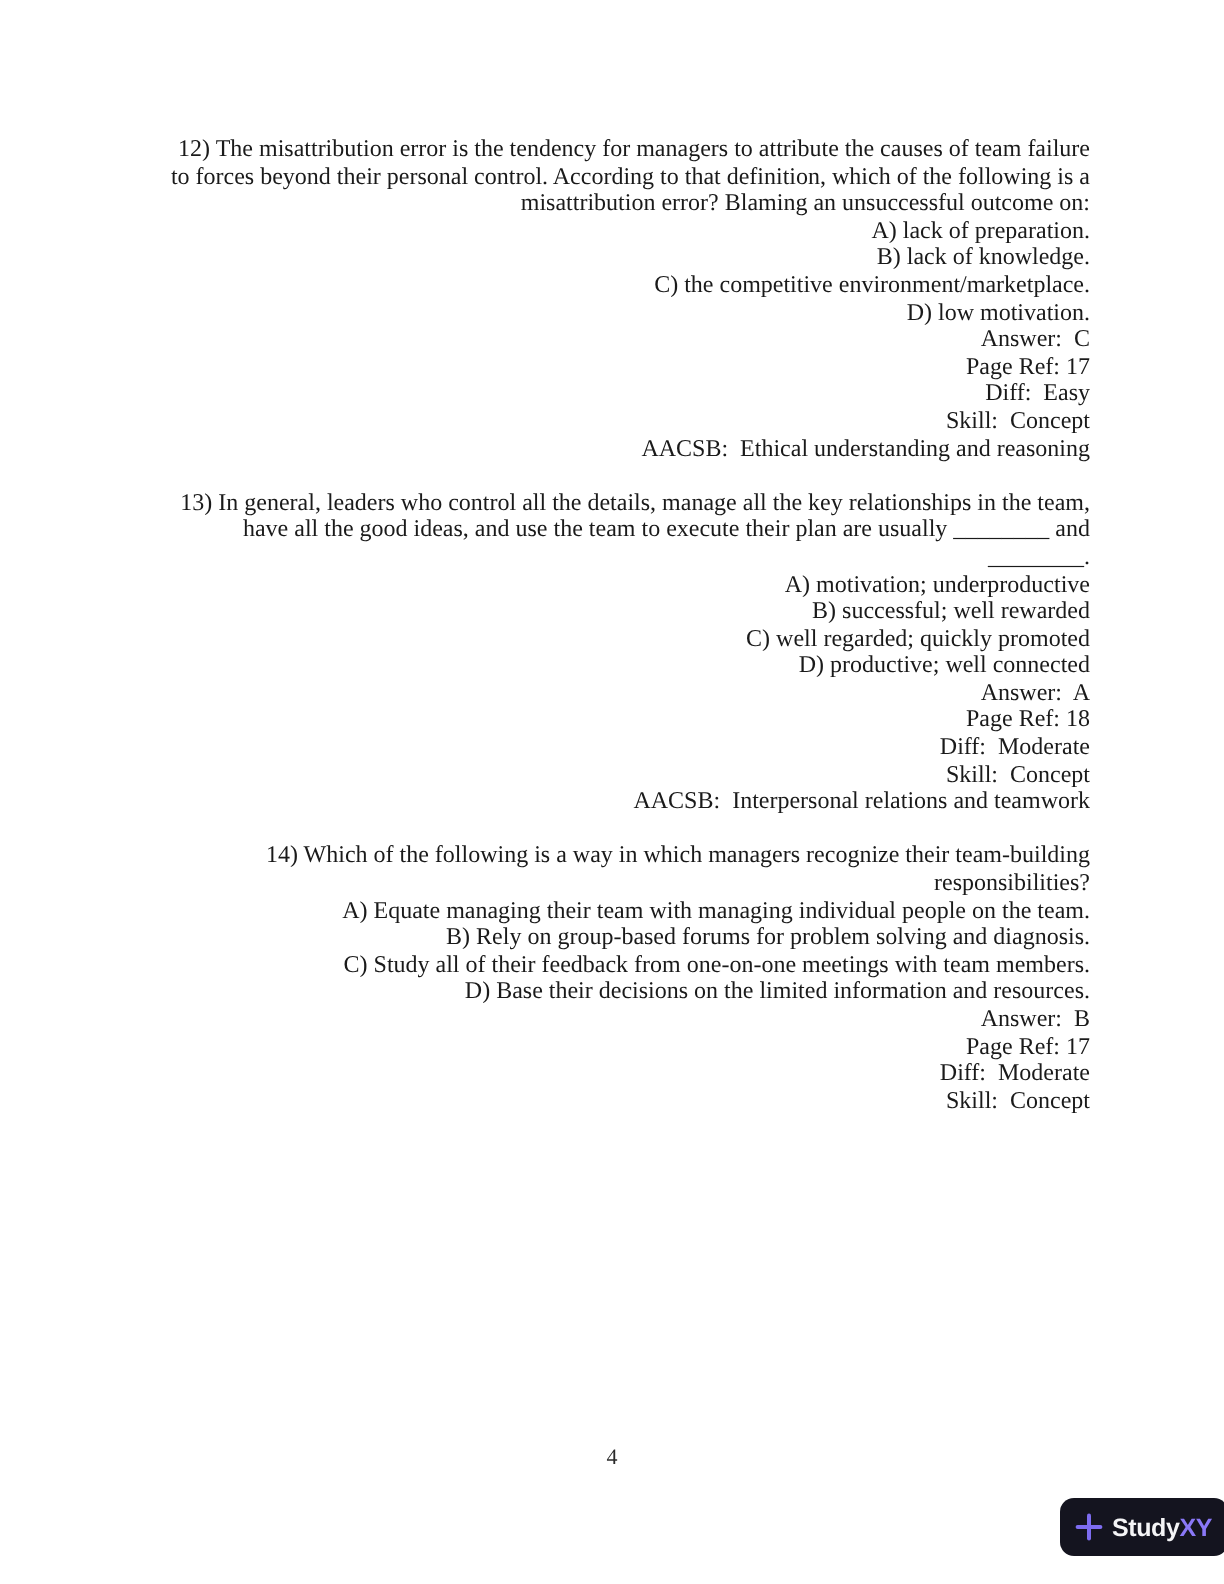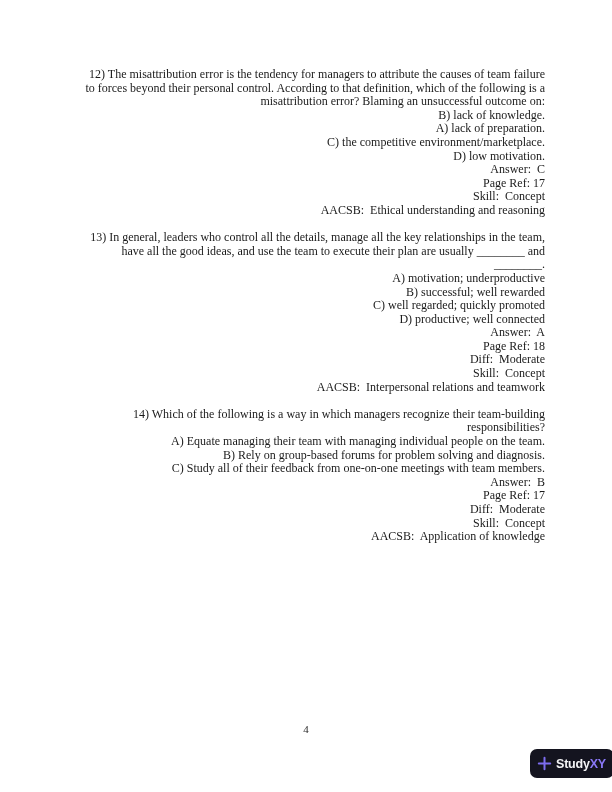--- a/index.html
+++ b/index.html
@@ -62,28 +62,29 @@
 
   <div class="content">
 
     <section class="question">
       <div class="stem">
           <div class="doc-line">12) The misattribution error is the tendency for managers to attribute the causes of team failure</div>
           <div class="doc-line">to forces beyond their personal control. According to that definition, which of the following is a</div>
           <div class="doc-line">misattribution error? Blaming an unsuccessful outcome on:</div>
         </div>
       <div class="options">
+          <div class="doc-line">A) lack of preparation.</div>
           <div class="doc-line">B) lack of knowledge.</div>
-          <div class="doc-line">A) lack of preparation.</div>
           <div class="doc-line">C) the competitive environment/marketplace.</div>
           <div class="doc-line">D) low motivation.</div>
         </div>
       <div class="meta">
           <div class="doc-line">Answer:  C</div>
           <div class="doc-line">Page Ref: 17</div>
+          <div class="doc-line">Diff:  Easy</div>
           <div class="doc-line">Skill:  Concept</div>
           <div class="doc-line">AACSB:  Ethical understanding and reasoning</div>
         </div>
     </section>
 
     <section class="question">
       <div class="stem">
           <div class="doc-line">13) In general, leaders who control all the details, manage all the key relationships in the team,</div>
           <div class="doc-line">have all the good ideas, and use the team to execute their plan are usually ________ and</div>
           <div class="doc-line">________.</div>
@@ -105,27 +106,27 @@
 
     <section class="question">
       <div class="stem">
           <div class="doc-line">14) Which of the following is a way in which managers recognize their team-building</div>
           <div class="doc-line">responsibilities?</div>
         </div>
       <div class="options">
           <div class="doc-line">A) Equate managing their team with managing individual people on the team.</div>
           <div class="doc-line">B) Rely on group-based forums for problem solving and diagnosis.</div>
           <div class="doc-line">C) Study all of their feedback from one-on-one meetings with team members.</div>
+          <div class="doc-line">D) Base their decisions on the limited information and resources.</div>
         </div>
       <div class="meta">
           <div class="doc-line">Answer:  B</div>
           <div class="doc-line">Page Ref: 17</div>
           <div class="doc-line">Diff:  Moderate</div>
           <div class="doc-line">Skill:  Concept</div>
-          <div class="doc-line">AACSB:  Application of knowledge</div>
         </div>
     </section>
 
   </div>
 
   <div class="footer-pagenum">4</div>
 
   <div class="logo-badge">
     <span class="logo-plus">
       <svg width="15" height="15" viewBox="0 0 15 15" aria-hidden="true">

